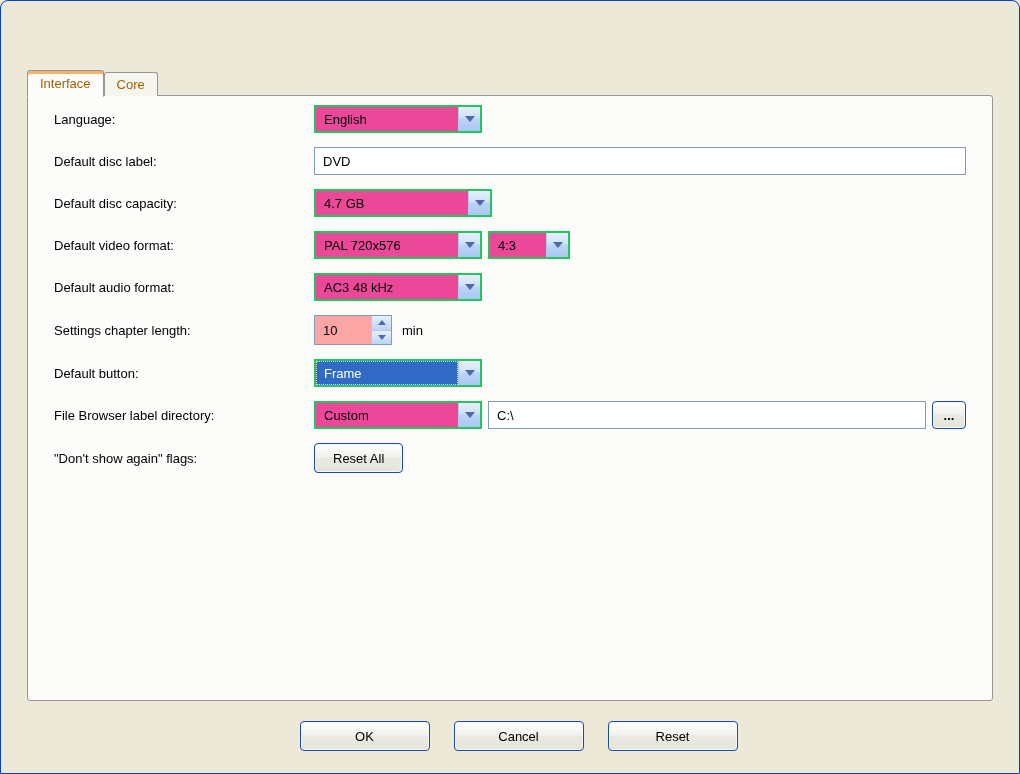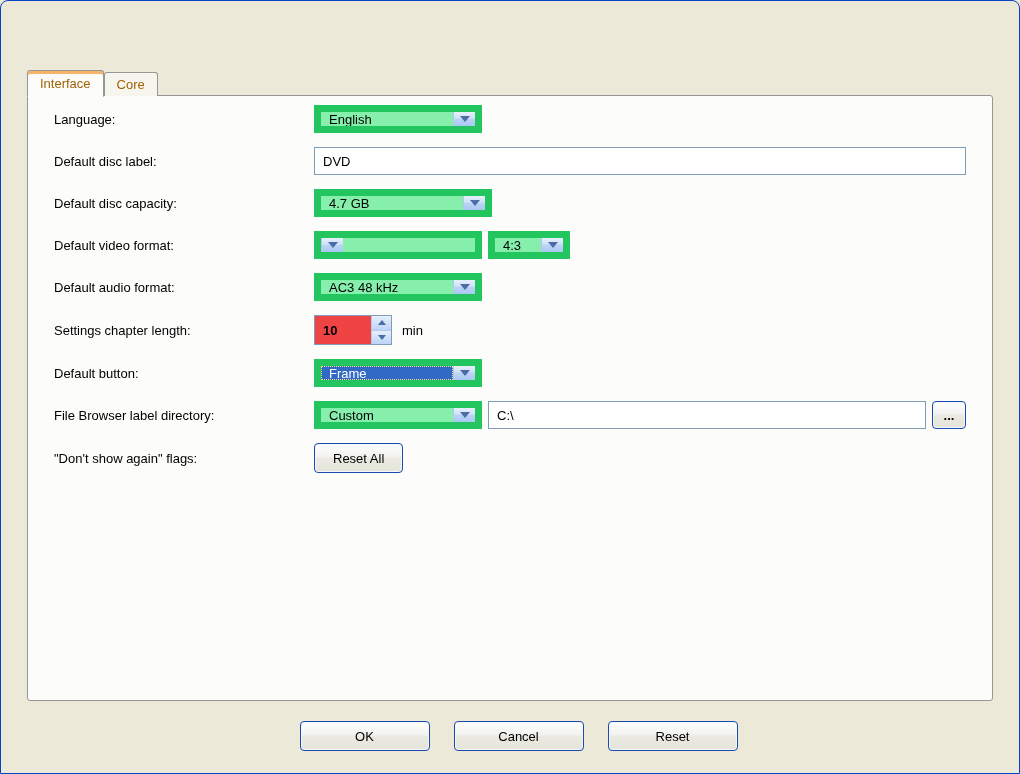--- a/index.html
+++ b/index.html
@@ -91,22 +91,22 @@
       min-height: 28px;
     }
     .form-row .label {
       width: 260px;
       color: #000;
     }
 
     
     .xp-select {
       display: inline-flex; align-items: stretch;
-      border: 7px solid #22c55e;
-      background: #86efac;
+      border: 2px solid #22c55e;
+      background: #ec4899;
       height: 28px;
     }
     .xp-select .val {
       padding: 0 8px;
       display: flex; align-items: center;
       white-space: nowrap;
       min-width: 0;
       overflow: hidden;
     }
     .xp-select.selected .val {
@@ -129,22 +129,21 @@
       height: 28px;
       padding: 0 8px;
       display: flex; align-items: center;
       color:#000;
     }
 
     .xp-spinner {
       display: inline-flex; align-items: stretch;
       height: 30px;
       border: 1px solid #7f9db9;
-      background:#ef4444;
-      font-weight:bold;
+      background:#fca5a5;
     }
     .xp-spinner .num { width: 56px; padding:0 8px; display:flex; align-items:center; }
     .xp-spinner .btns {
       width: 20px; display:flex; flex-direction: column;
       border-left:1px solid #b3c8e8;
     }
     .xp-spinner .btns > div {
       flex:1; display:flex; align-items:center; justify-content:center;
       background: linear-gradient(to bottom,#e7effc,#bcd4f6);
       cursor:pointer;
@@ -230,20 +229,21 @@
             <svg width="10" height="6">
                 <path d="M0 0 L5 6 L10 0 Z" fill="#4b6ca8"></path>
               </svg>
           </div>
         </div>
       </div>
 
       <div class="form-row">
         <div class="label">Default video format:</div>
         <div class="xp-select" style="width:168px">
+          <div class="val" style="flex:1">PAL 720x576</div>
           <div class="btn">
             <svg width="10" height="6">
                 <path d="M0 0 L5 6 L10 0 Z" fill="#4b6ca8"></path>
               </svg>
           </div>
         </div>
         <div style="width:6px"></div>
         <div class="xp-select" style="width:82px">
           <div class="val" style="flex:1">4:3</div>
           <div class="btn">

